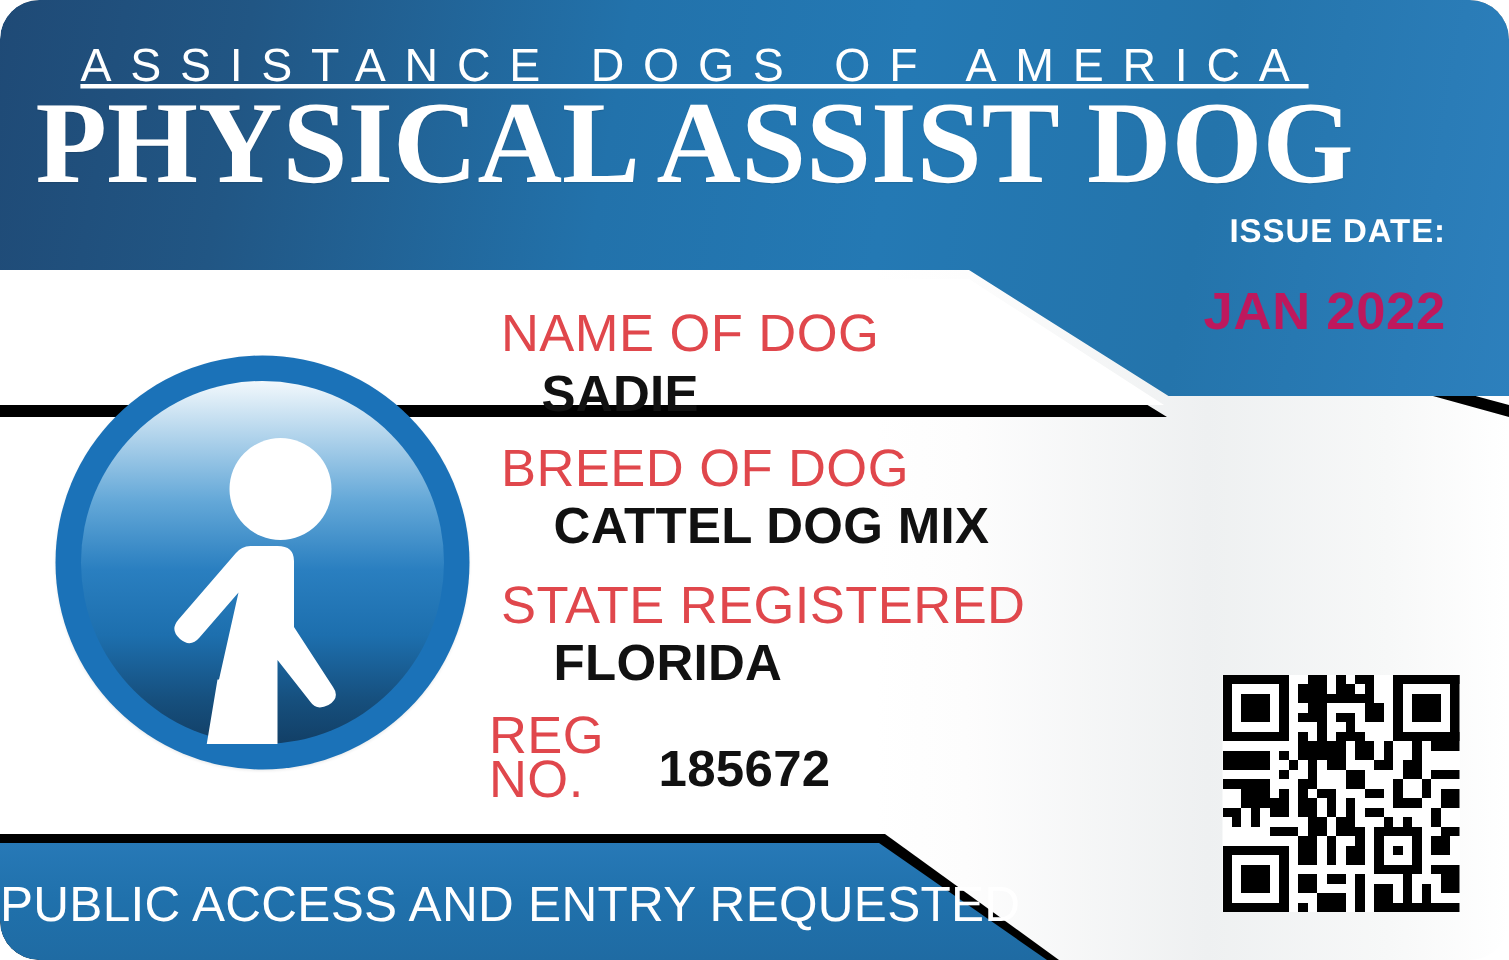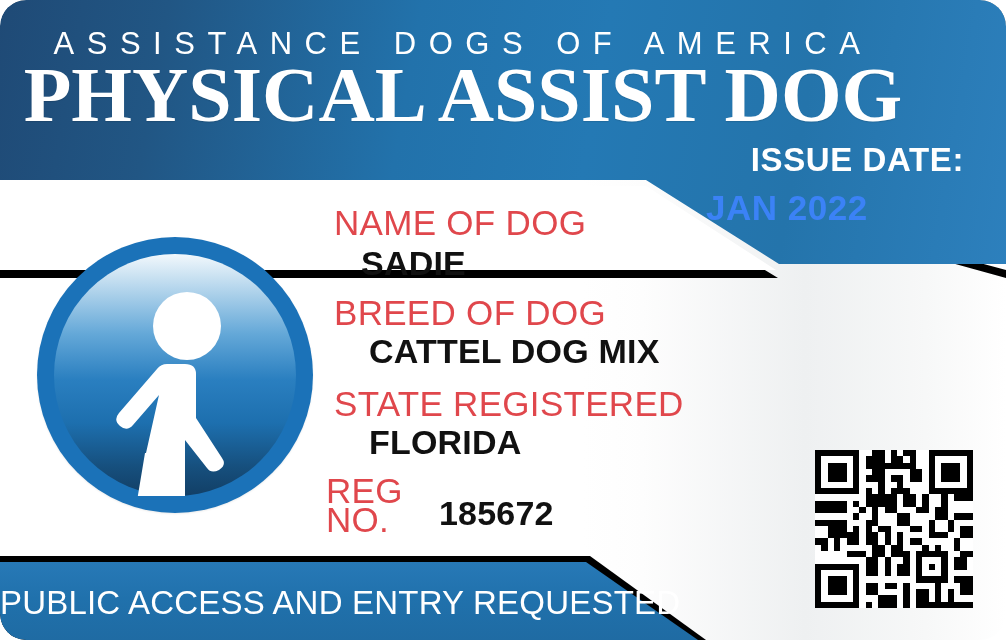--- a/index.html
+++ b/index.html
@@ -46,45 +46,46 @@
 
   .hdr-kicker{
     position:absolute;left:0;top:26px;width:926px;
     text-align:center;
     color:#ffffff;
     font-size:31px;
     font-weight:400;
     letter-spacing:12.5px;
     font-family:"Liberation Sans",sans-serif;
     white-space:nowrap;
+    text-decoration:underline;
   }
   .hdr-title{
     position:absolute;left:0;top:56px;width:926px;
     text-align:center;
     color:#ffffff;
     font-size:78px;
     font-weight:bold;
     letter-spacing:0px;
     line-height:78px;
     font-family:Liberation Serif, serif;
     transform:scaleX(1.0);
     white-space:nowrap;
     text-shadow:0 1px 1px rgba(0,0,0,.12);
   }
 
   .issue-label{
     position:absolute;left:706px;top:141px;width:280px;
     text-align:right;padding-right:22px;box-sizing:border-box;
-    color:#ffffff;font-size:33px;font-weight:bold;letter-spacing:.6px;
+    color:#ffffff;font-size:22px;font-weight:bold;letter-spacing:.6px;
     white-space:nowrap;
   }
   .issue-value{
     position:absolute;left:706px;top:188px;width:280px;
-    text-align:left;padding-right:22px;box-sizing:border-box;
-    color:#3b82f6;font-size:35px;font-weight:bold;letter-spacing:.5px;
+    text-align:right;padding-right:22px;box-sizing:border-box;
+    color:#be185d;font-size:35px;font-weight:bold;letter-spacing:.5px;
     white-space:nowrap;
   }
 
   
   .avatar{
     position:absolute;left:37px;top:237px;width:276px;height:276px;
     border-radius:50%;
     background:#1b72b8;
     box-shadow:0 1px 2px rgba(0,0,0,.08);
   }

